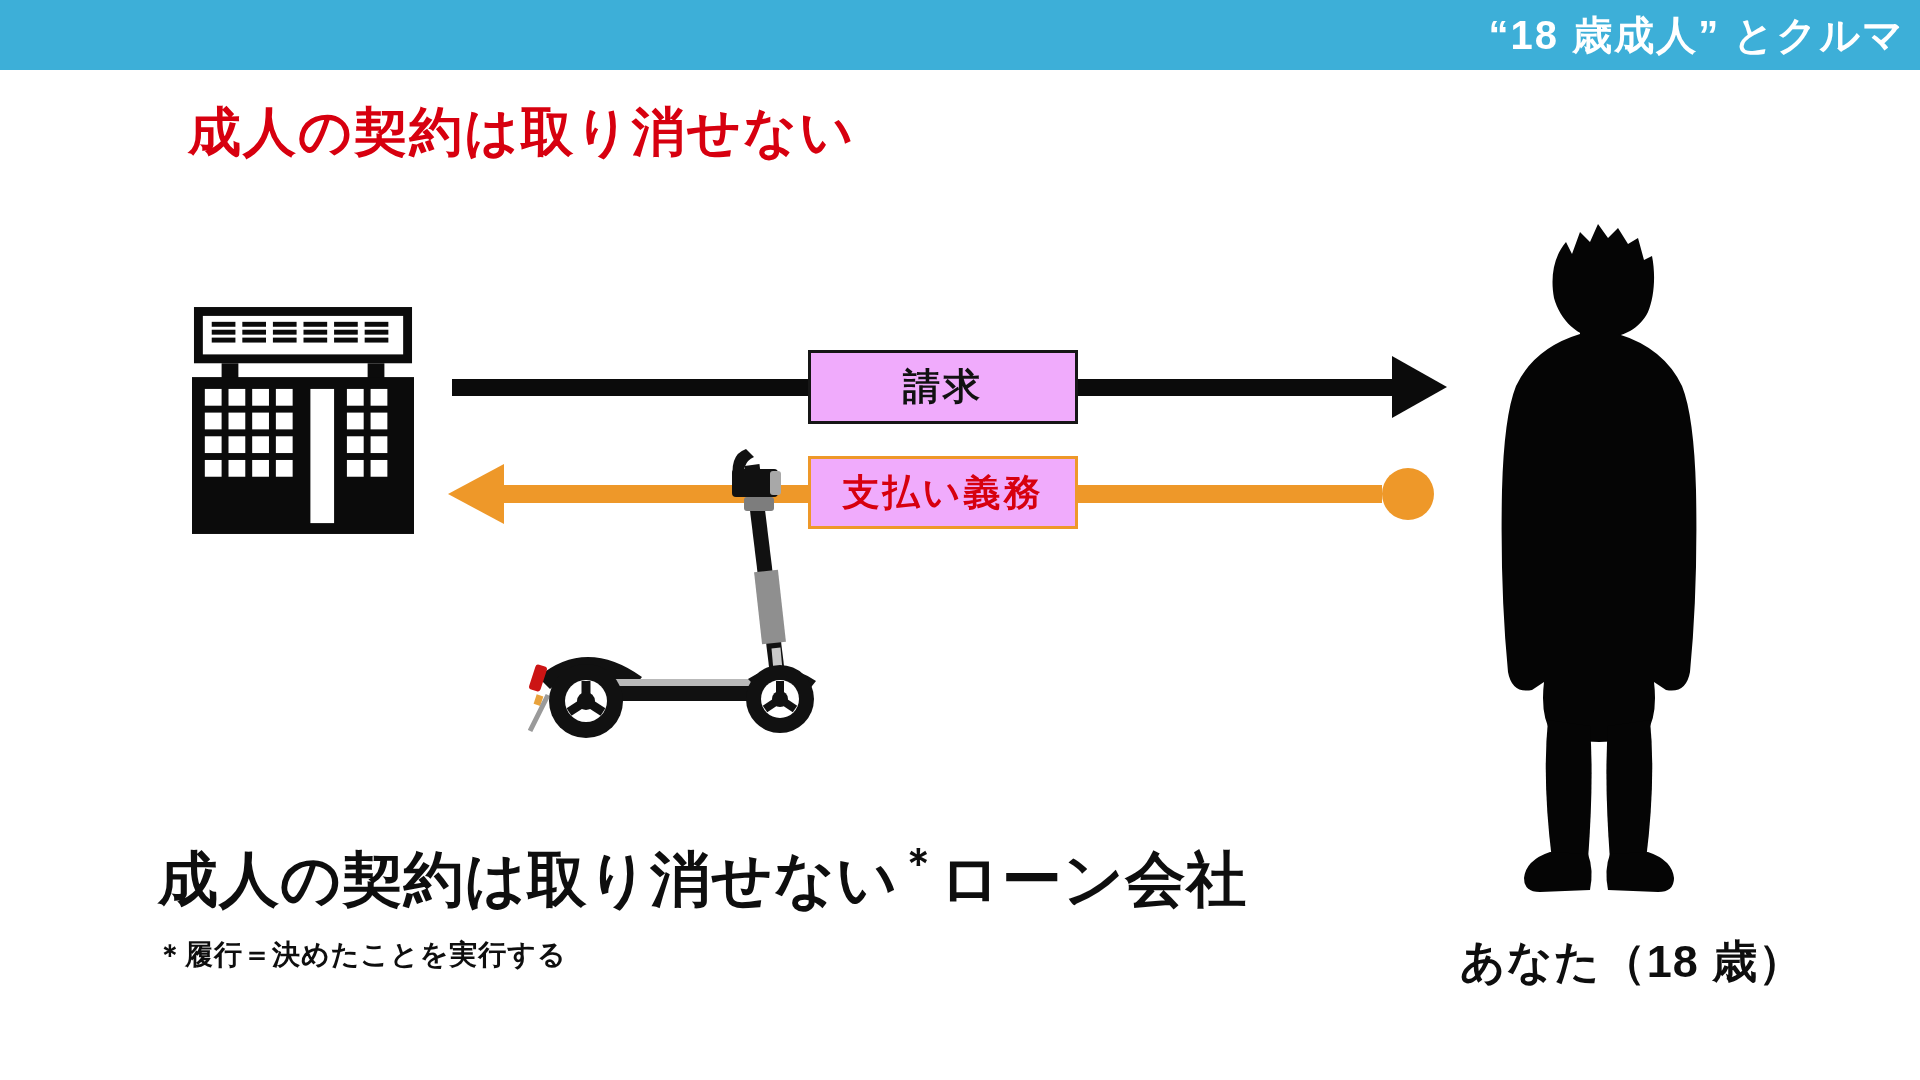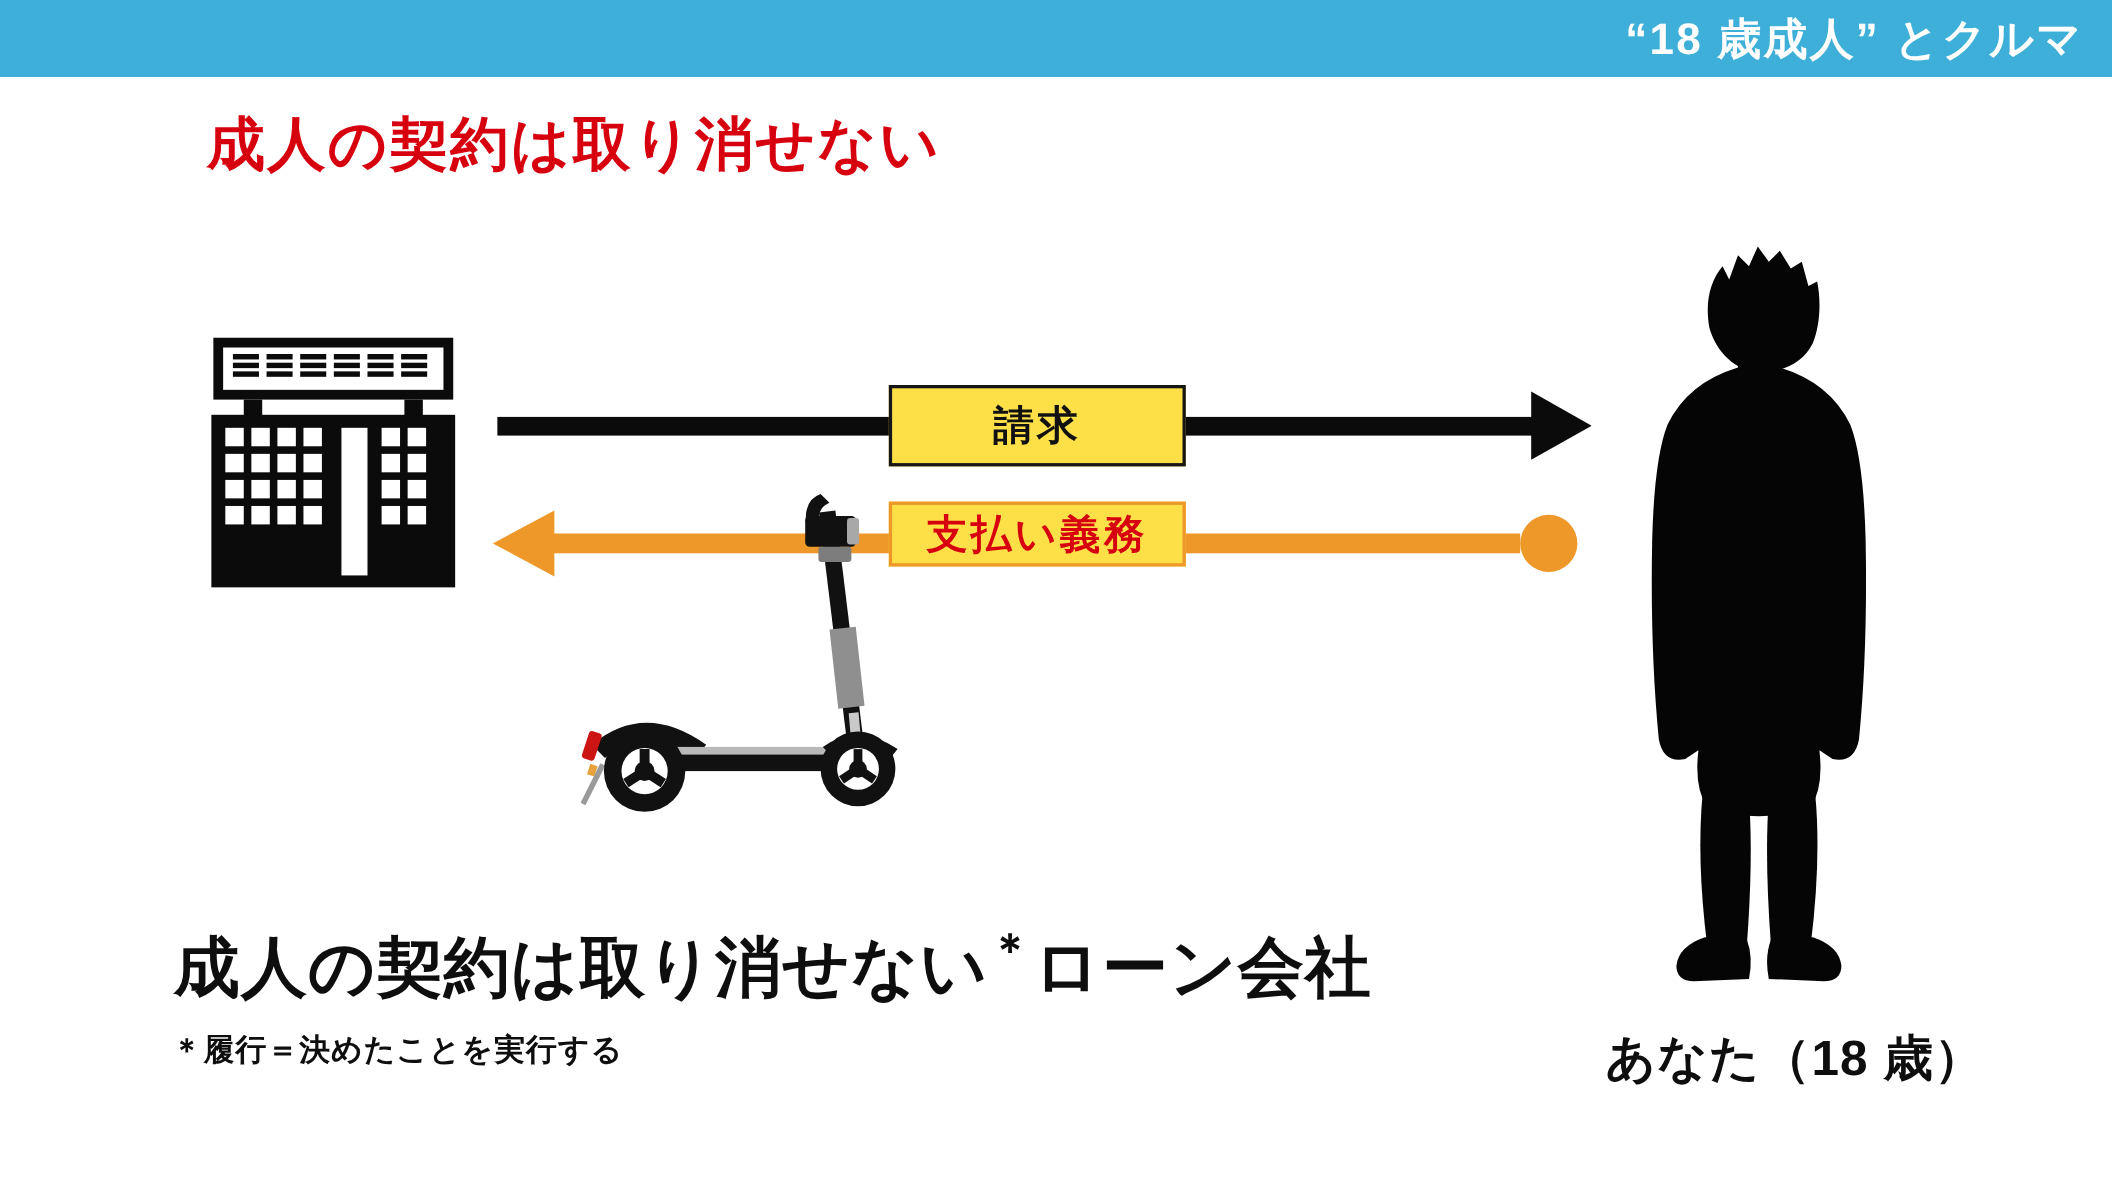--- a/index.html
+++ b/index.html
@@ -4,37 +4,37 @@
 <style>
   :root{
     --blue:#3DAFD8; --red:#D7000F; --orange:#EE9829; --ink:#0E0E0E;
   }
   *{margin:0;padding:0;box-sizing:border-box;}
   html,body{width:1920px;height:1080px;background:#fff;overflow:hidden;
     font-family:"Liberation Sans","DejaVu Sans",sans-serif;color:var(--ink);}
   .stage{position:relative;width:1920px;height:1080px;background:#fff;}
 
   .top-bar{position:absolute;left:0;top:0;width:1920px;height:70px;background:var(--blue);
-    display:flex;align-items:center;justify-content:flex-end;padding-right:26px;}
+    display:flex;align-items:center;justify-content:flex-end;padding-right:15px;}
   .top-bar .series{color:#fff;font-size:40px;font-weight:700;letter-spacing:2px;}
 
   .slide-title{position:absolute;left:188px;top:100px;font-size:53px;font-weight:700;
     color:var(--red);letter-spacing:2px;line-height:1.2;}
 
   .building{position:absolute;left:192px;top:306px;width:222px;height:229px;}
   .loan-label{position:absolute;left:198px;top:566px;font-size:43px;font-weight:700;letter-spacing:2px;}
 
   .arrow{position:absolute;}
   .arrow-claim{left:452px;top:354px;width:995px;height:66px;z-index:2;}
   .arrow-payment{left:446px;top:460px;width:990px;height:68px;z-index:2;}
 
   .tagbox{position:absolute;width:270px;display:flex;align-items:center;justify-content:center;
-    background:#fde047;z-index:6;font-weight:700;font-size:37px;letter-spacing:3px;}
+    background:#f0abfc;z-index:6;font-weight:700;font-size:37px;letter-spacing:3px;}
   .tag-claim{left:808px;top:350px;height:74px;border:3px solid #161616;color:#111;}
-  .tag-payment{left:808px;top:456px;height:59px;border:3px solid var(--orange);color:var(--red);}
+  .tag-payment{left:808px;top:456px;height:73px;border:3px solid var(--orange);color:var(--red);}
 
   .scooter{position:absolute;left:528px;top:443px;width:302px;height:296px;z-index:4;}
 
   .person{position:absolute;left:1496px;top:220px;width:205px;height:685px;}
   .person-label{position:absolute;left:1452px;top:932px;width:360px;text-align:center;
     font-size:45px;font-weight:700;letter-spacing:1px;}
 
   .bottom-heading{position:absolute;left:158px;top:850px;font-size:60px;font-weight:800;
     letter-spacing:1px;line-height:1;}
   .bottom-heading .sup{font-size:40px;position:relative;top:-24px;}

